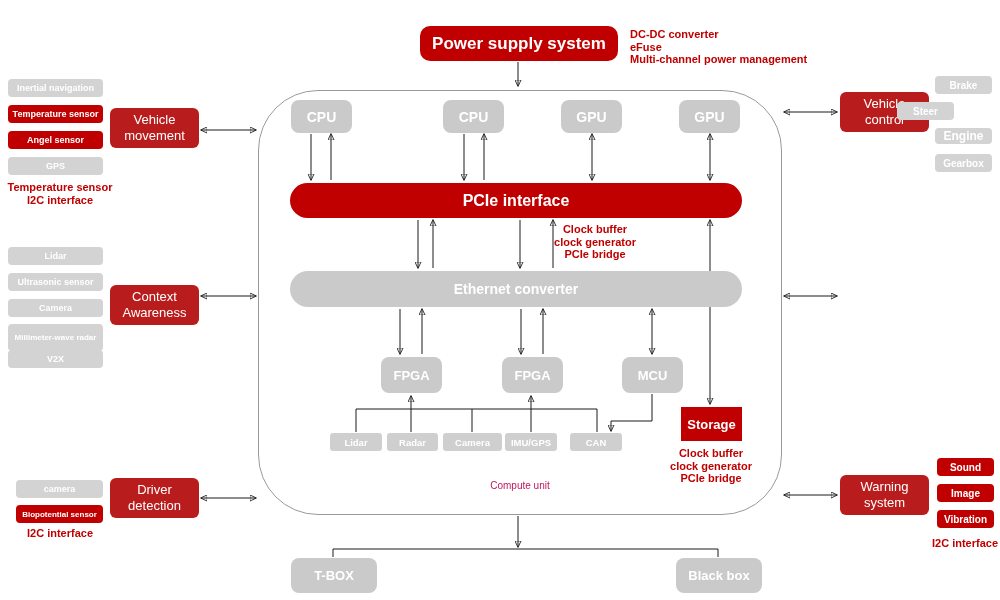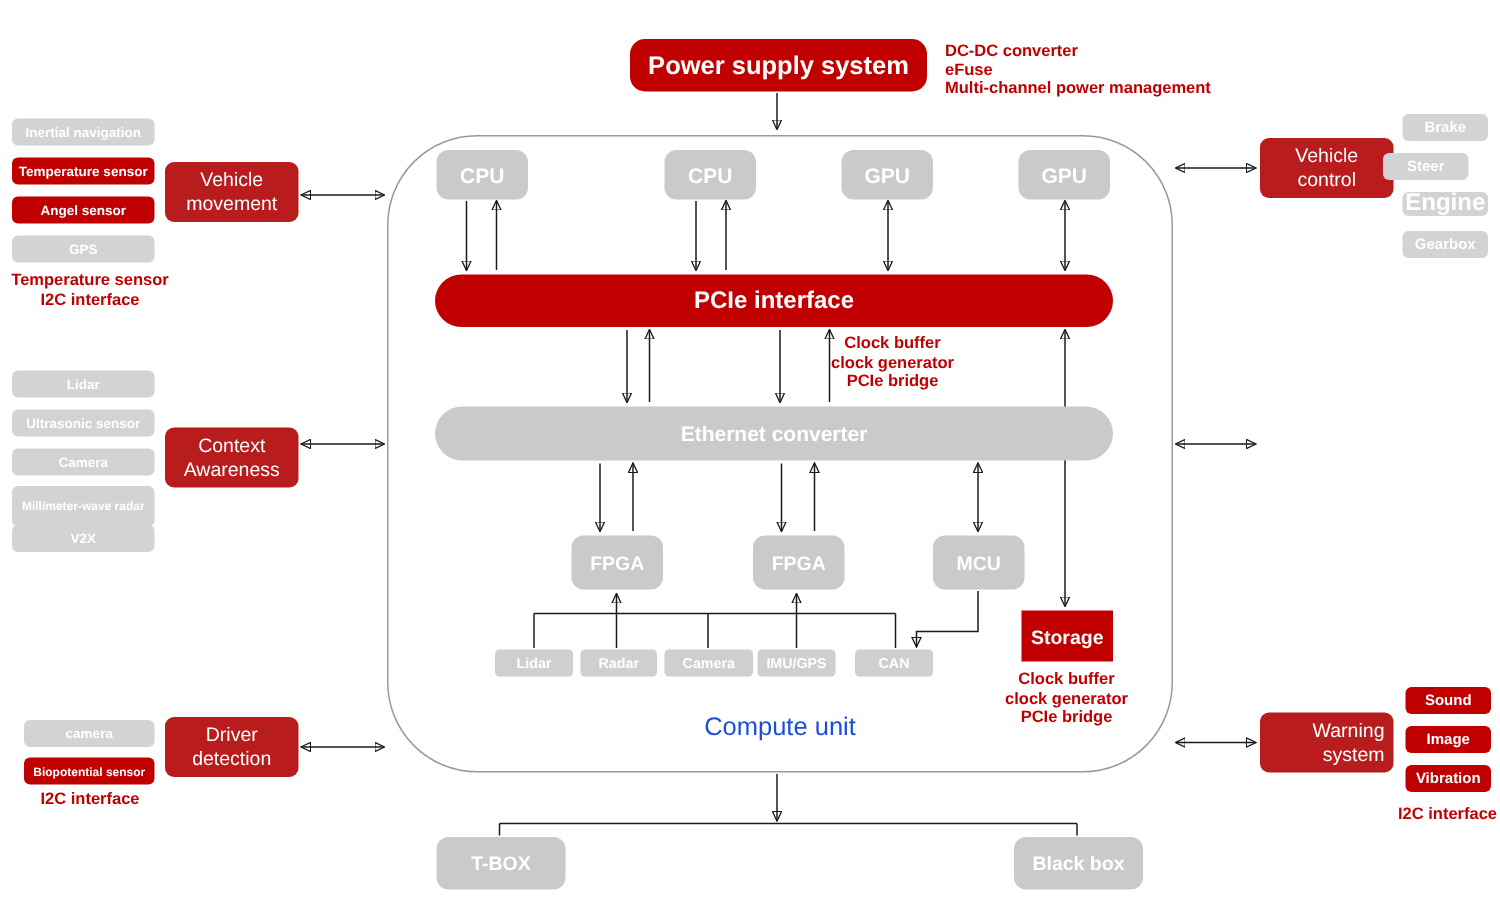--- a/index.html
+++ b/index.html
@@ -13,21 +13,21 @@
   .item { background:#D3D3D3; color:#fff; font-weight:bold; border-radius:4px; font-size:9px; white-space:nowrap; z-index:2; }
   .item.red { background:#C00000; }
   .item.xs { font-size:8px; }
   .sensor { background:#CFCFCF; color:#fff; font-weight:bold; border-radius:3px; font-size:9.5px; white-space:nowrap; z-index:2; }
   .titlebox { background:#b91c1c; color:#fff; font-weight:normal; border-radius:6px; font-size:13px; line-height:1.2; padding:2px 6px; z-index:2; }
   .note { color:#C00000; font-weight:bold; font-size:11px; line-height:12.5px; text-align:center; z-index:3; }
   .note.left { text-align:left; }
   .outline { border:1.3px solid #9a9a9a; border-radius:60px; background:transparent; z-index:0; }
   svg.wires { position:absolute; left:0; top:0; z-index:1; }
   svg.wires line, svg.wires path { stroke:#1a1a1a; stroke-width:1; fill:none; }
-  .black-label { color:#1d4ed8; font-size:17px; z-index:2; }
+  .black-label { color:#be185d; font-size:10px; z-index:2; }
 </style>
 </head>
 <body>
 
 <div class="stage">
 
   <svg class="wires" width="1000" height="600">
     <defs>
       <marker id="mE" viewBox="0 0 8 8" refX="7" refY="4" markerWidth="7" markerHeight="7" orient="auto">
         <path d="M0,0.5 L7.5,4 L0,7.5 Z" fill="#111" stroke="none"></path>
@@ -152,25 +152,25 @@
 
   <div class="abs item flexc" style="left:16px;top:480px;width:87px;height:18px;">camera</div>
   <div class="abs item red xs flexc" style="left:16px;top:505px;width:87px;height:18px;">Biopotential sensor</div>
   <div class="abs titlebox flexc" style="left:110px;top:478px;width:89px;height:40px;">Driver detection</div>
   <div class="abs note" style="left:0px;top:527px;width:120px;">
     <div>I2C interface</div>
   </div>
 
   <div class="abs titlebox flexc" style="left:840px;top:92px;width:89px;height:40px;">Vehicle control</div>
   <div class="abs item flexc" style="left:935px;top:76px;width:57px;height:18px;font-size:10px;">Brake</div>
-  <div class="abs item flexc" style="left:922px;top:102px;width:57px;height:18px;font-size:10px;">Steer</div>
-  <div class="abs item flexc" style="left:935px;top:128px;width:57px;height:16px;font-size:16px;">Engine</div>
+  <div class="abs item flexc" style="left:897px;top:102px;width:57px;height:18px;font-size:10px;">Steer</div>
+  <div class="abs item flexc" style="left:935px;top:128px;width:57px;height:16px;font-size:12px;">Engine</div>
   <div class="abs item flexc" style="left:935px;top:154px;width:57px;height:18px;font-size:10px;">Gearbox</div>
 
-  <div class="abs titlebox flexc" style="left:840px;top:475px;width:89px;height:40px;text-align:right;">Warning system</div>
+  <div class="abs titlebox flexc" style="left:840px;top:475px;width:89px;height:40px;">Warning system</div>
   <div class="abs item red flexc" style="left:937px;top:458px;width:57px;height:18px;font-size:10px;">Sound</div>
   <div class="abs item red flexc" style="left:937px;top:484px;width:57px;height:18px;font-size:10px;">Image</div>
   <div class="abs item red flexc" style="left:937px;top:510px;width:57px;height:18px;font-size:10px;">Vibration</div>
   <div class="abs note" style="left:905px;top:537px;width:120px;">
     <div>I2C interface</div>
   </div>
 
 </div>
 
 </body></html>

